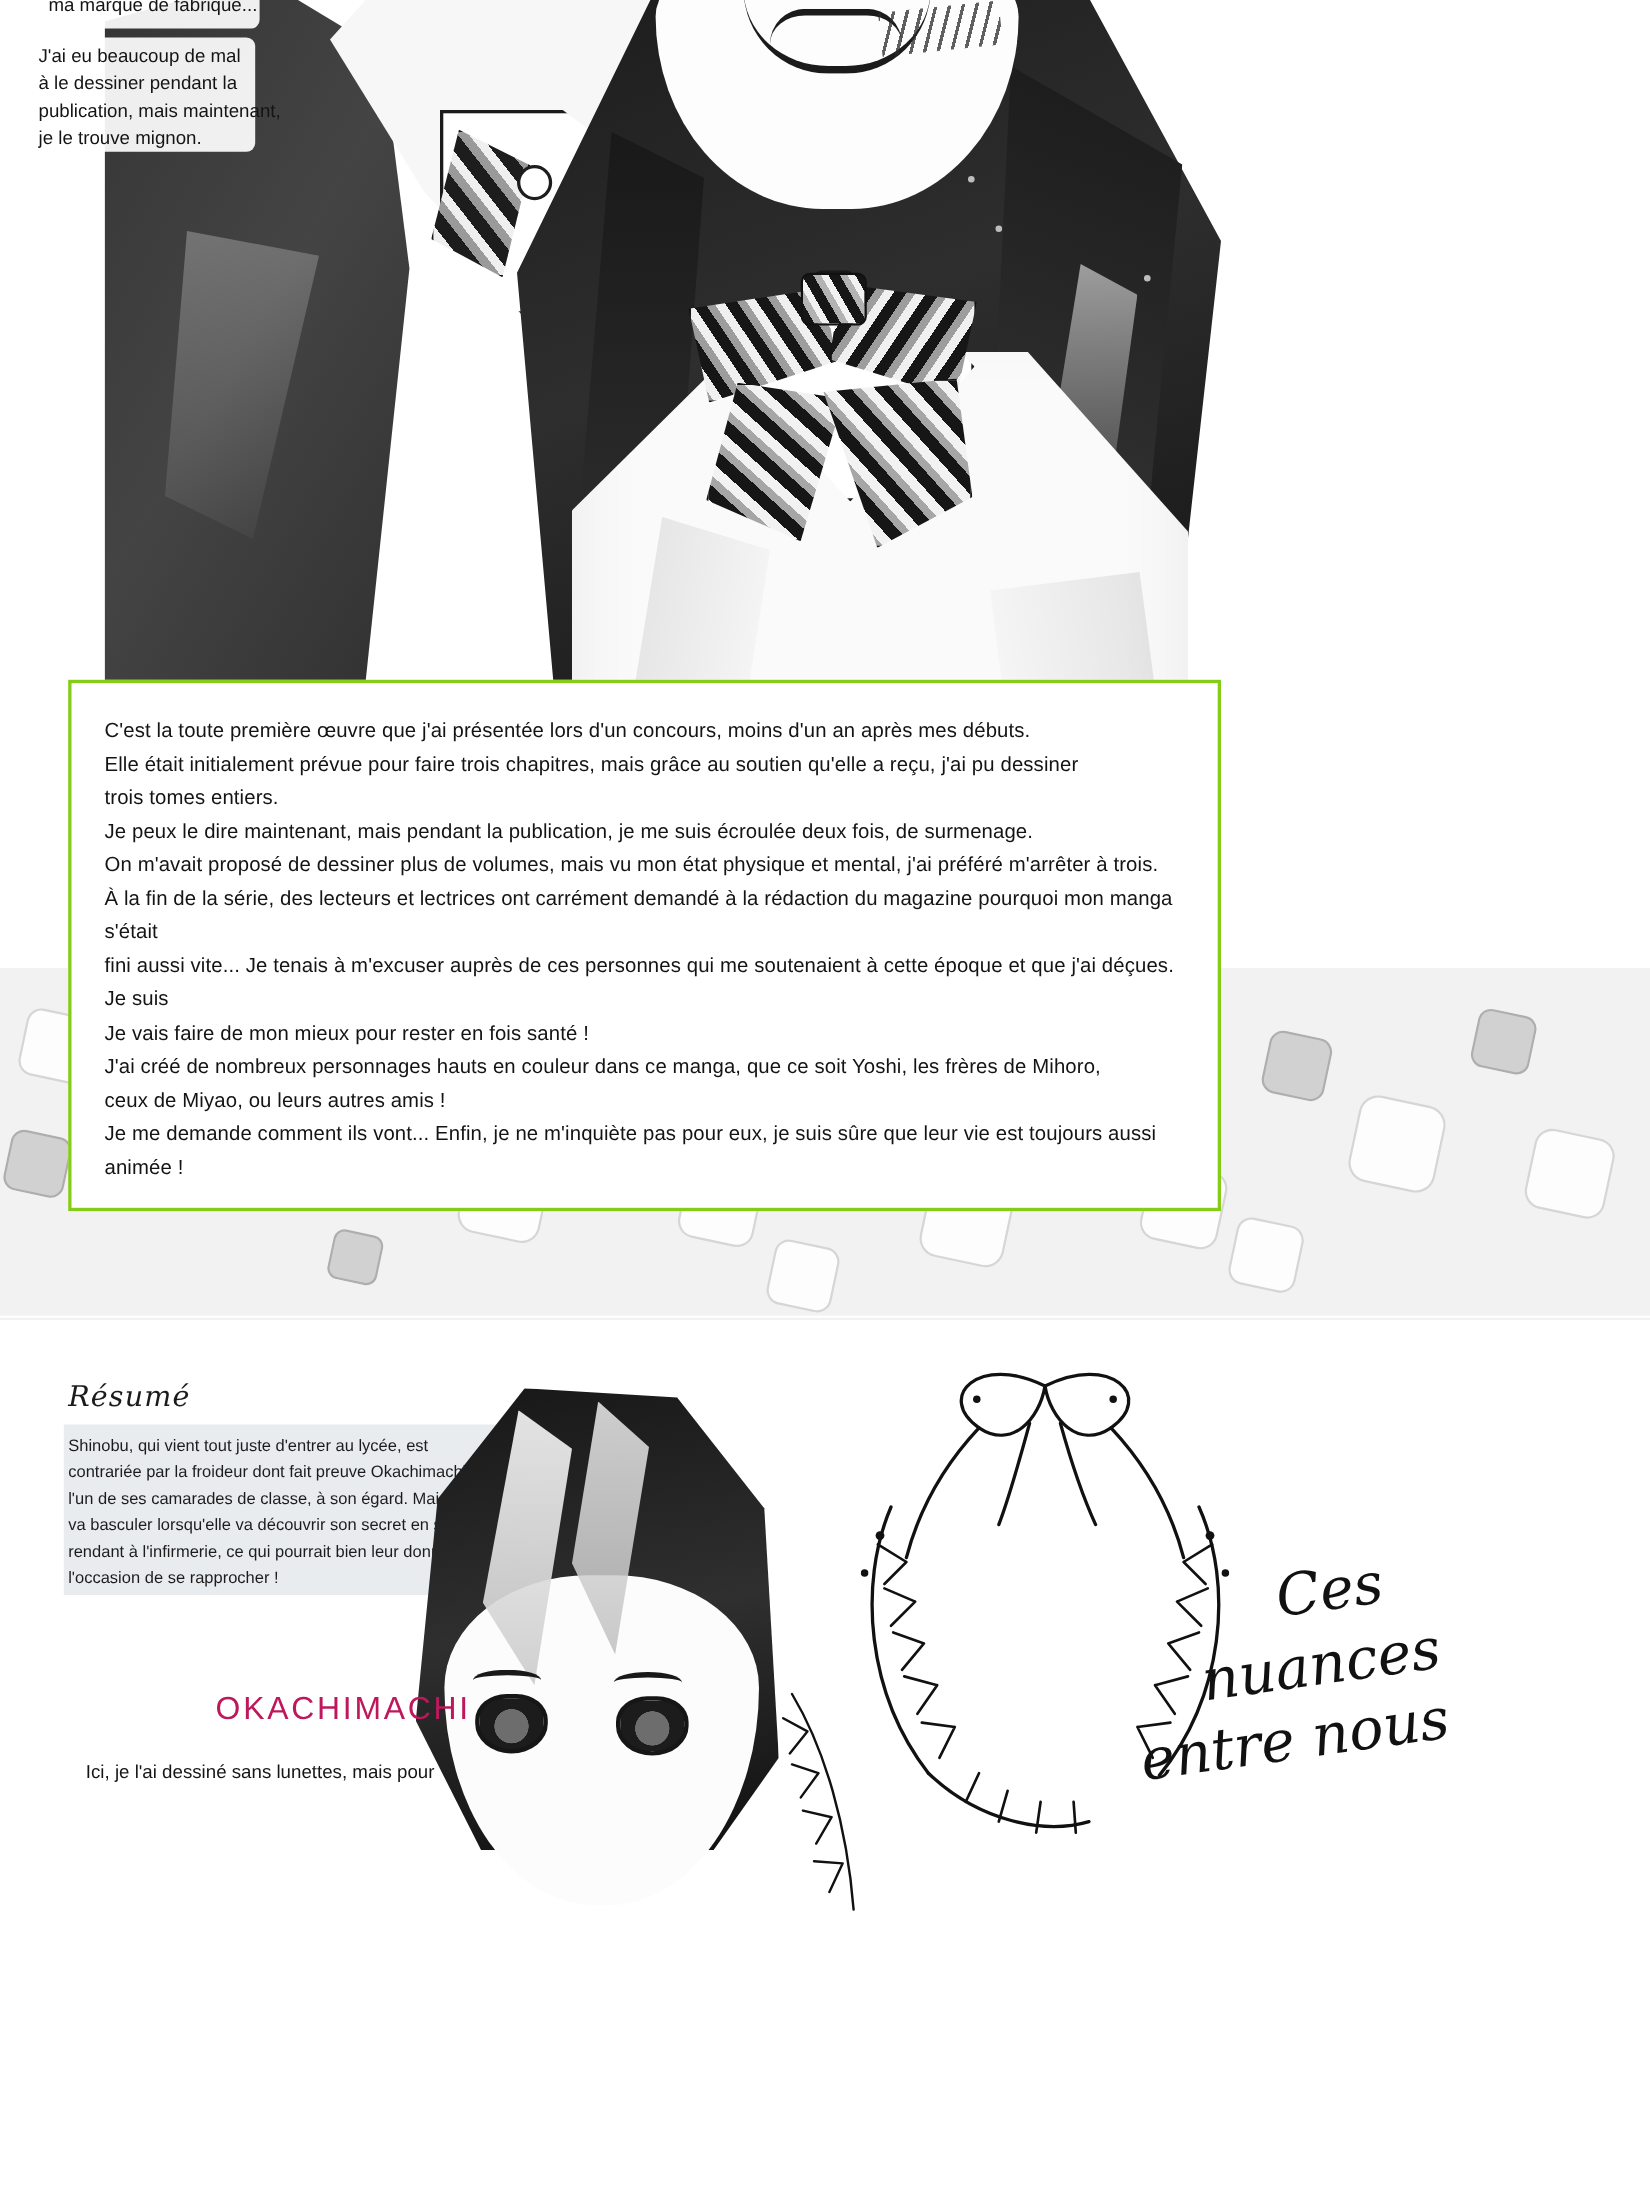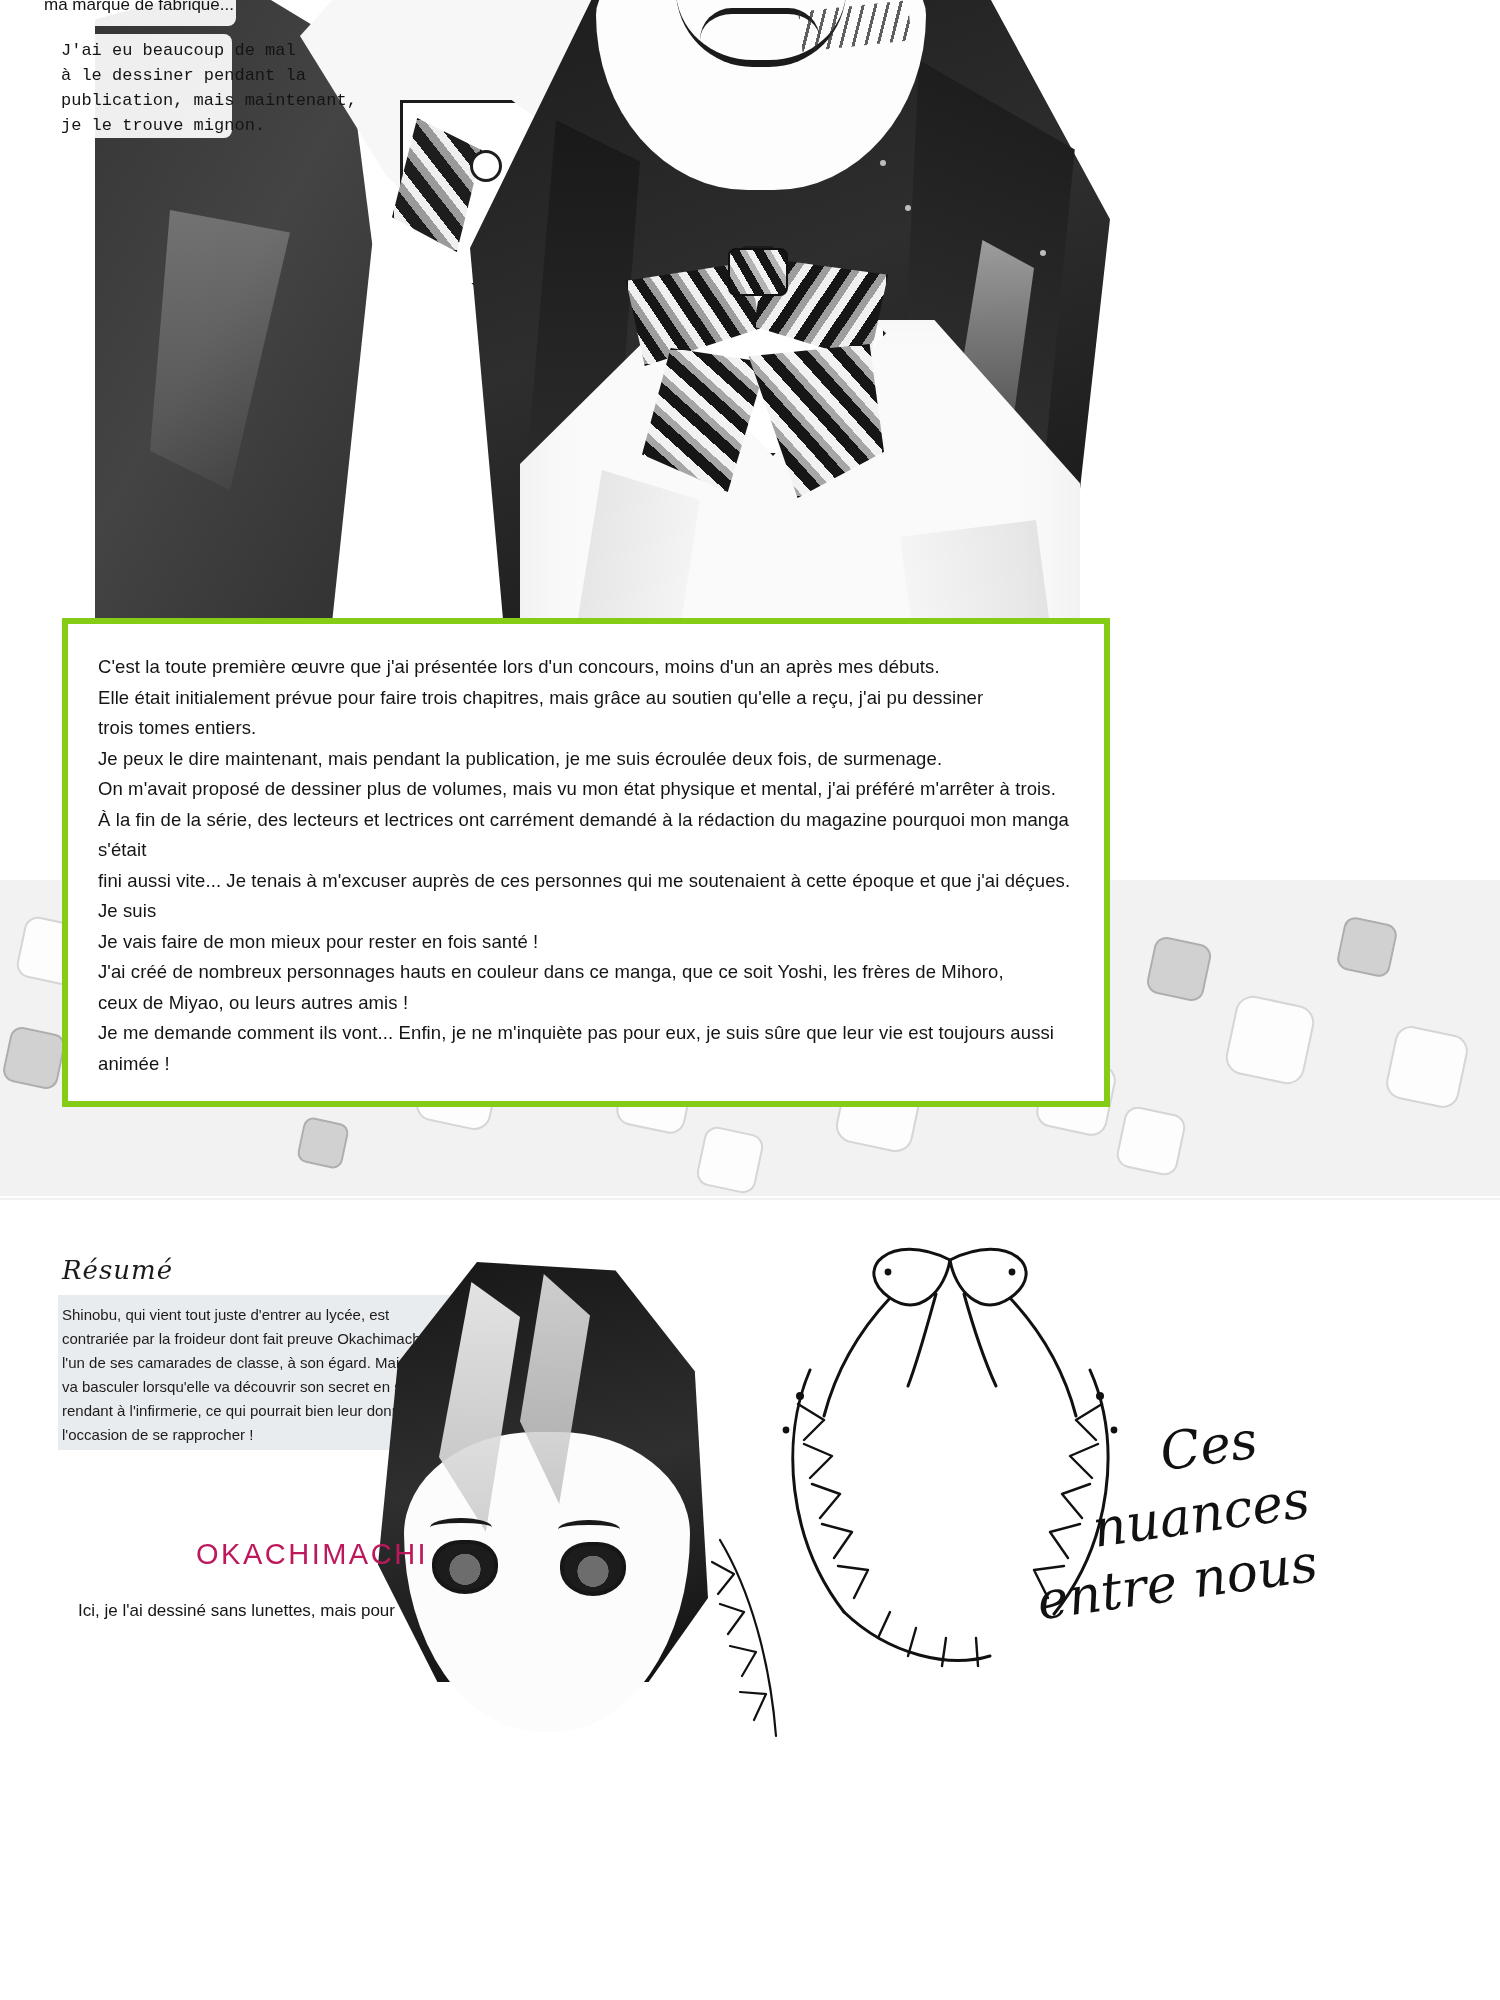--- a/index.html
+++ b/index.html
@@ -245,42 +245,42 @@
     border-color: rgba(120,120,120,.4);
   }
 
   
   .note-panel {
     position: absolute;
     left: 62px; top: 618px;
     width: 1048px;
     min-height: 368px;
     background: #ffffff;
-    border: 6px solid #84cc16;
+    border: 3px solid #84cc16;
     box-sizing: border-box;
     padding: 28px 30px 22px 30px;
   }
   .note-panel p {
     margin: 0;
     font-size: 18.5px;
     line-height: 30.5px;
     color: #141414;
     letter-spacing: .1px;
   }
 
   
   .bubble-text {
     position: absolute;
     font-size: 17px;
     line-height: 25px;
     color: #141414;
     white-space: pre-line;
   }
   #bubble-a { left: 44px; top: -8px; }
-  #bubble-b { left: 61px; top: 38px; font-family: Liberation Mono, monospace; }
+  #bubble-b { left: 35px; top: 38px; }
   .bubble-bg {
     position: absolute;
     background: rgba(255,255,255,.92);
     border-radius: 8px;
   }
 
   
   .lower {
     position: absolute;
     left: 0; top: 1200px;

